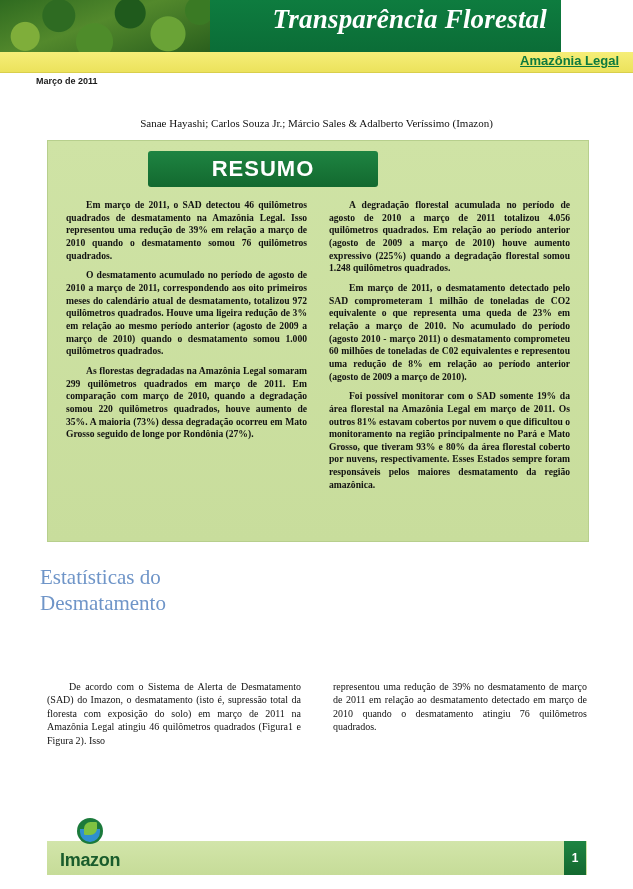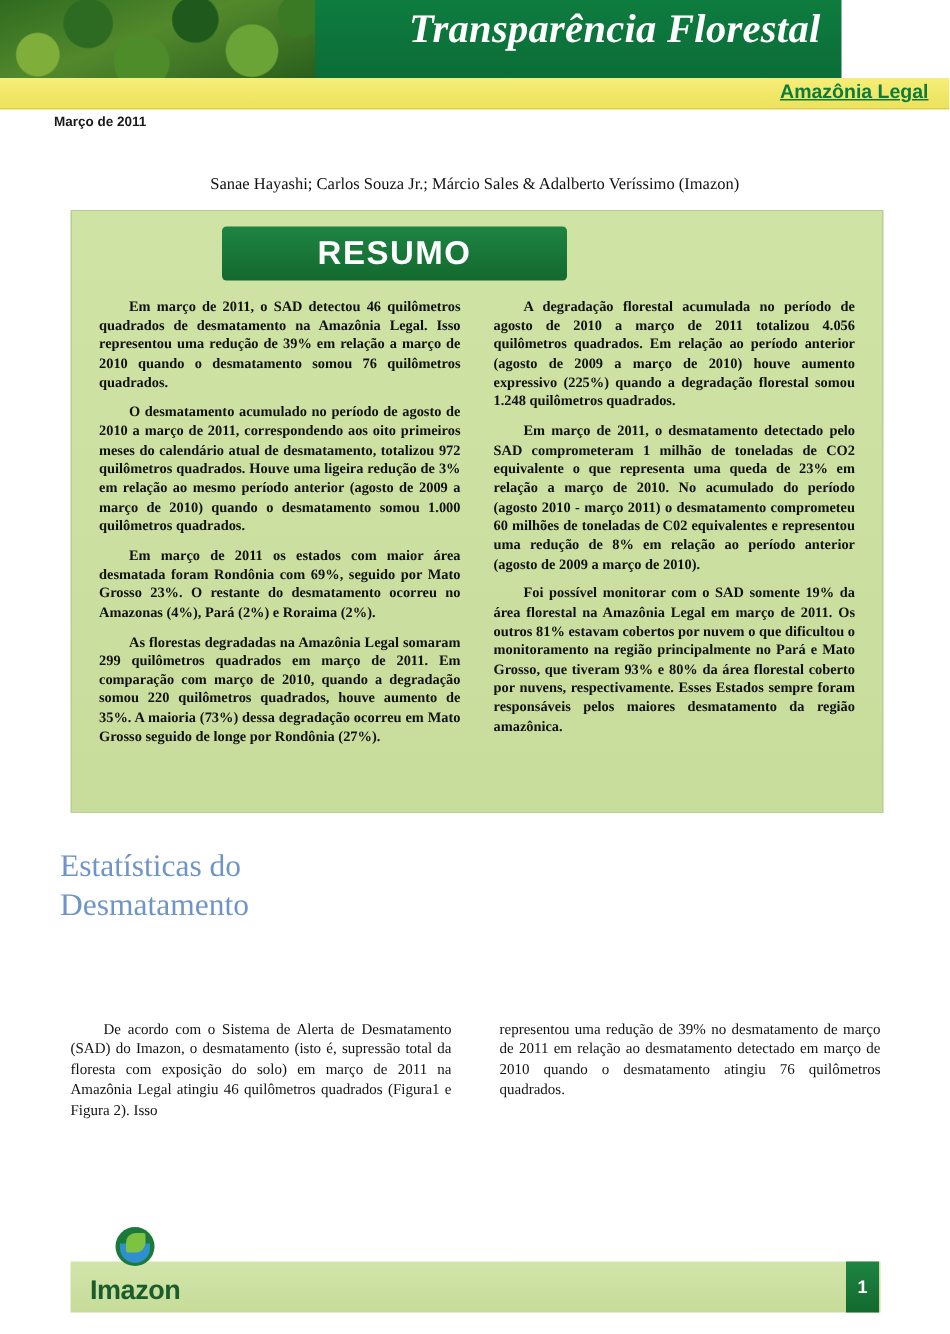--- a/index.html
+++ b/index.html
@@ -280,21 +280,20 @@
 <div class="authors">Sanae Hayashi; Carlos Souza Jr.; Márcio Sales &amp; Adalberto Veríssimo (Imazon)</div>
 
 <div class="resumo-box">
   <div class="resumo-title-wrap">
     <span class="resumo-title">RESUMO</span>
   </div>
   <div class="resumo-cols">
     <div class="resumo-col">
       <p>Em março de 2011, o SAD detectou 46 quilômetros quadrados de desmatamento na Amazônia Legal. Isso representou uma redução de 39% em relação a março de 2010 quando o desmatamento somou 76 quilômetros quadrados.</p>
       <p>O desmatamento acumulado no período de agosto de 2010 a março de 2011, correspondendo aos oito primeiros meses do calendário atual de desmatamento, totalizou 972 quilômetros quadrados. Houve uma ligeira redução de 3% em relação ao mesmo período anterior (agosto de 2009 a março de 2010) quando o desmatamento somou 1.000 quilômetros quadrados.</p>
-      <p>Em março de 2011 os estados com maior área desmatada foram Rondônia com 69%, seguido por Mato Grosso 23%. O restante do desmatamento ocorreu no Amazonas (4%), Pará (2%) e Roraima (2%).</p>
       <p>As florestas degradadas na Amazônia Legal somaram 299 quilômetros quadrados em março de 2011. Em comparação com março de 2010, quando a degradação somou 220 quilômetros quadrados, houve aumento de 35%. A maioria (73%) dessa degradação ocorreu em Mato Grosso seguido de longe por Rondônia (27%).</p>
     </div>
     <div class="resumo-col">
       <p>A degradação florestal acumulada no período de agosto de 2010 a março de 2011 totalizou 4.056 quilômetros quadrados. Em relação ao período anterior (agosto de 2009 a março de 2010) houve aumento expressivo (225%) quando a degradação florestal somou 1.248 quilômetros quadrados.</p>
       <p>Em março de 2011, o desmatamento detectado pelo SAD comprometeram 1 milhão de toneladas de CO2 equivalente o que representa uma queda de 23% em relação a março de 2010.   No acumulado do período (agosto 2010 - março 2011) o desmatamento comprometeu 60 milhões de toneladas de C02 equivalentes e representou uma redução de 8% em relação ao período anterior (agosto de 2009 a março de 2010).</p>
       <p>Foi possível monitorar com o SAD somente 19% da área florestal na Amazônia Legal em março de 2011. Os outros 81% estavam cobertos por nuvem o que dificultou o monitoramento na região principalmente no Pará e Mato Grosso, que tiveram 93% e 80% da área florestal coberto por nuvens, respectivamente. Esses Estados sempre foram responsáveis pelos maiores desmatamento da região amazônica.</p>
     </div>
   </div>
 </div>
 

